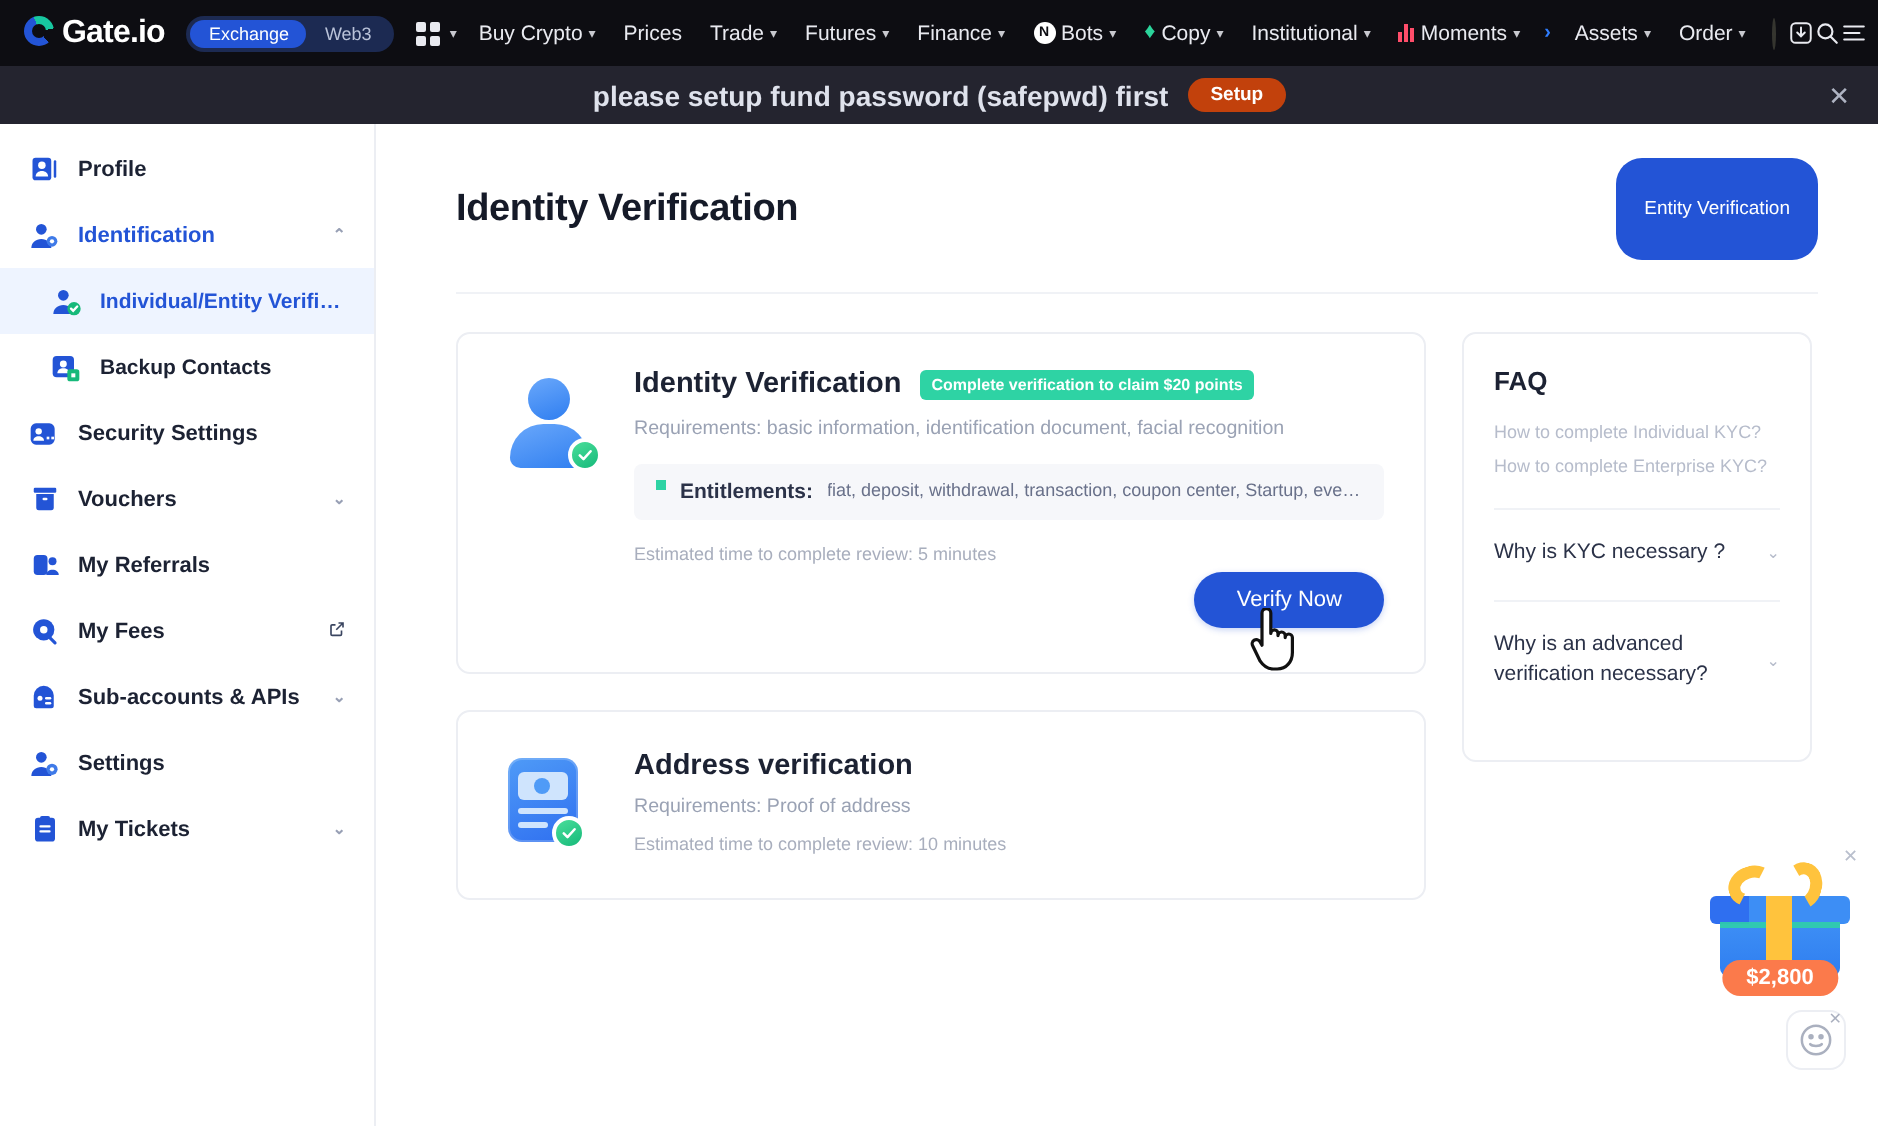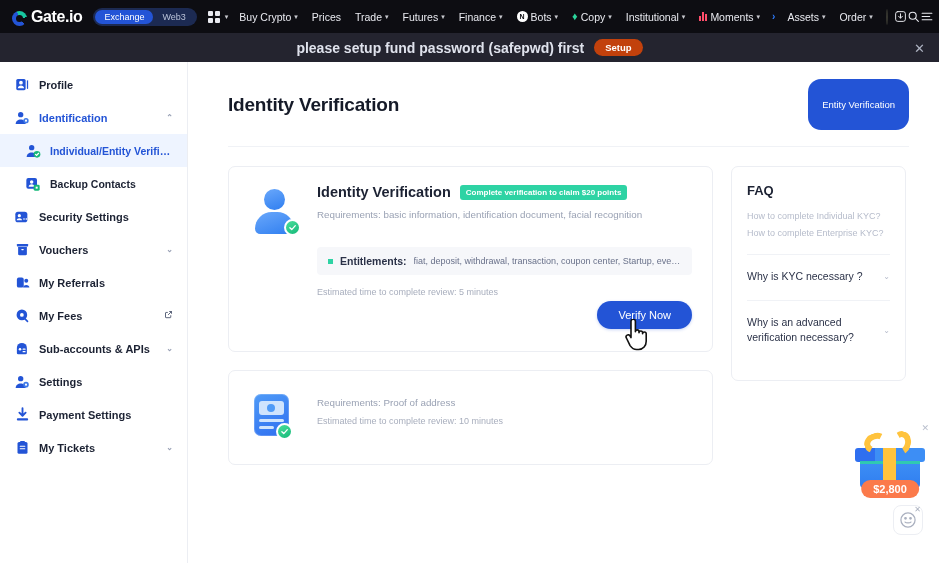--- a/index.html
+++ b/index.html
@@ -13,21 +13,21 @@
   
   #topnav {
     height: 33px; width: 939px;
     background: #0d0d12;
     display: flex; align-items: center;
     padding: 0 10px 0 12px;
     color: #e9eaf0;
     font-size: 10.5px;
     position: relative;
   }
-  .logo { display: flex; align-items: flex-end; gap: 4px; margin-right: 11px; }
+  .logo { display: flex; align-items: flex-start; gap: 4px; margin-right: 11px; }
   .logo-mark {
     width: 15px; height: 15px; border-radius: 50%;
     background: conic-gradient(from 140deg, #2354d6 0deg 200deg, #17c7a0 200deg 300deg, #0d0d12 300deg 360deg);
     position: relative;
   }
   .logo-mark::after {
     content: ""; position: absolute; left: 4px; top: 4px;
     width: 7px; height: 7px; border-radius: 50%; background: #0d0d12;
   }
   .logo-text { font-size: 16px; font-weight: bold; letter-spacing: -0.4px; color: #fff; }
@@ -169,22 +169,22 @@
   .chk svg { width: 9px; height: 9px; }
 
   .title-row { display: flex; align-items: center; gap: 9px; flex-wrap: wrap; }
   .card-title { font-size: 14.5px; font-weight: bold; color: #1c2233; }
   .badge {
     background: #2ed3a4; color: #fff; font-size: 8px; font-weight: bold;
     padding: 3px 6px; border-radius: 3px; white-space: nowrap;
   }
   .reqs { font-size: 9.8px; color: #9aa2b4; margin-top: 9px; }
   .ent-bar {
-    background: #f6f7fa; border-radius: 4px; margin-top: 27px;
-    padding: 8px 11px; display: flex; align-items: center; gap: 7px;
+    background: #f6f7fa; border-radius: 4px; margin-top: 12px;
+    padding: 8px 11px; display: flex; align-items: flex-start; gap: 7px;
   }
   .ent-dot { width: 5px; height: 5px; background: #2ed3a4; flex-shrink: 0; }
   .ent-label { font-size: 10.5px; font-weight: bold; color: #2b3248; white-space: nowrap; }
   .ent-text { font-size: 9px; color: #6d7siegel; color: #69718a; white-space: nowrap; overflow: hidden; text-overflow: ellipsis; }
   .est { font-size: 9px; color: #a8aebd; margin-top: 12px; }
   .reqs2 { font-size: 9.8px; color: #9aa2b4; margin-top: 7px; }
   .est2 { font-size: 9px; color: #a8aebd; margin-top: 8px; }
 
   .verify-wrap { display: flex; justify-content: flex-end; margin-top: 4px; position: relative; }
   .verify-btn {
@@ -467,29 +467,20 @@
         <svg width="16" height="16" viewBox="0 0 24 24">
             <circle cx="10" cy="7" r="4" fill="#2354d6"></circle>
             <path d="M2.5 21c0-4.2 3.4-6.8 7.5-6.8s7.5 2.6 7.5 6.8z" fill="#2354d6"></path>
             <circle cx="18" cy="16" r="4.2" fill="#3f7ae8"></circle>
             <circle cx="18" cy="16" r="1.6" fill="#fff"></circle>
           </svg>
       </span>
       <span class="sb-label">Settings</span>
     </div>
 
-    <div class="sb-row">
-      <span class="sb-ico">
-        <svg width="15" height="15" viewBox="0 0 24 24">
-            <path d="M12 2v11M7 9l5 5 5-5" stroke="#2354d6" stroke-width="3" fill="none" stroke-linecap="round" stroke-linejoin="round"></path>
-            <rect x="3" y="18" width="18" height="3.5" rx="1.5" fill="#2354d6"></rect>
-          </svg>
-      </span>
-      <span class="sb-label">Payment Settings</span>
-    </div>
 
     <div class="sb-row">
       <span class="sb-ico">
         <svg width="15" height="15" viewBox="0 0 24 24">
             <rect x="4" y="3" width="16" height="19" rx="2.5" fill="#2354d6"></rect>
             <rect x="8" y="1.5" width="8" height="4" rx="1.5" fill="#2354d6"></rect>
             <rect x="7.5" y="9" width="9" height="1.8" rx=".9" fill="#fff"></rect>
             <rect x="7.5" y="13" width="9" height="1.8" rx=".9" fill="#fff"></rect>
           </svg>
       </span>
@@ -554,20 +545,21 @@
                   <span class="ph"></span>
                   <span class="l1"></span>
                   <span class="l2"></span>
                 <span class="chk" style="right:10px;bottom:4px;">
                   <svg viewBox="0 0 24 24" fill="none" stroke="#fff" stroke-width="3.4" stroke-linecap="round" stroke-linejoin="round">
                       <path d="M5 12.5 10 17.5 19.5 7"></path>
                     </svg>
                 </span>
               </div>
               <div class="card-body">
+                <div class="card-title">Address verification</div>
                 <div class="reqs2">Requirements: Proof of address</div>
                 <div class="est2">Estimated time to complete review: 10 minutes</div>
               </div>
             </div>
           </div>
 
         </div>
 
         <div class="col-right">
           <div class="faq-card">

